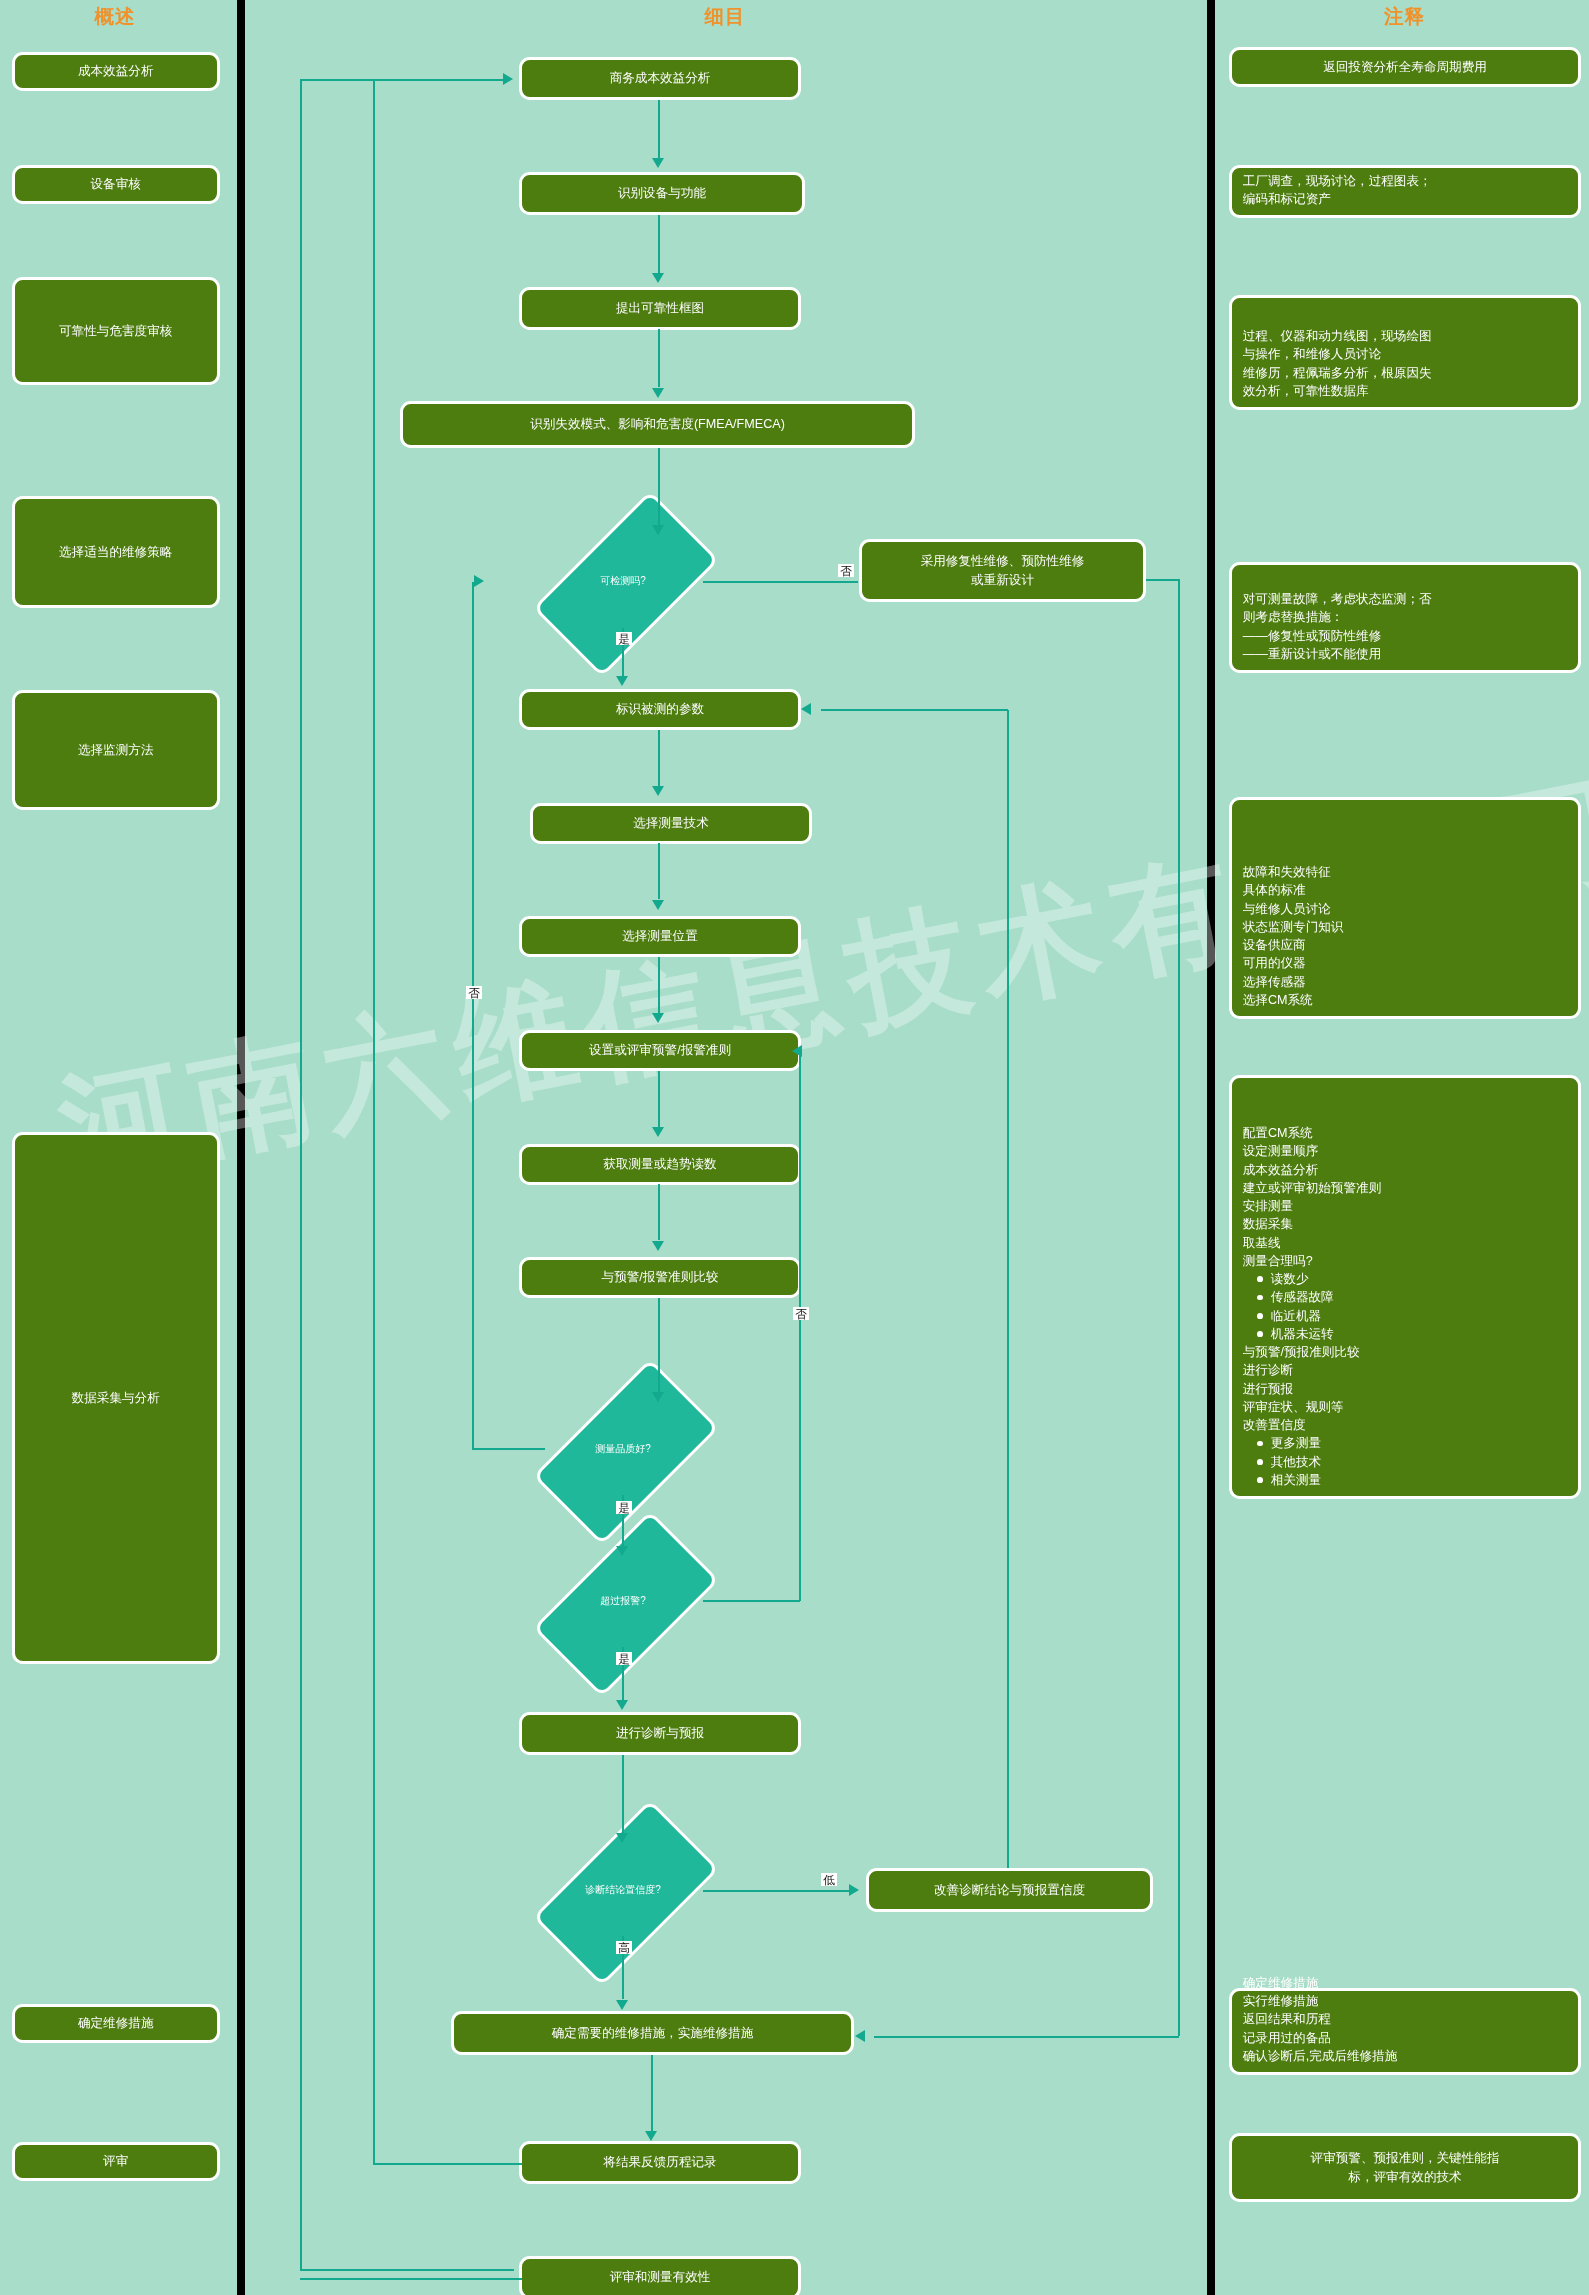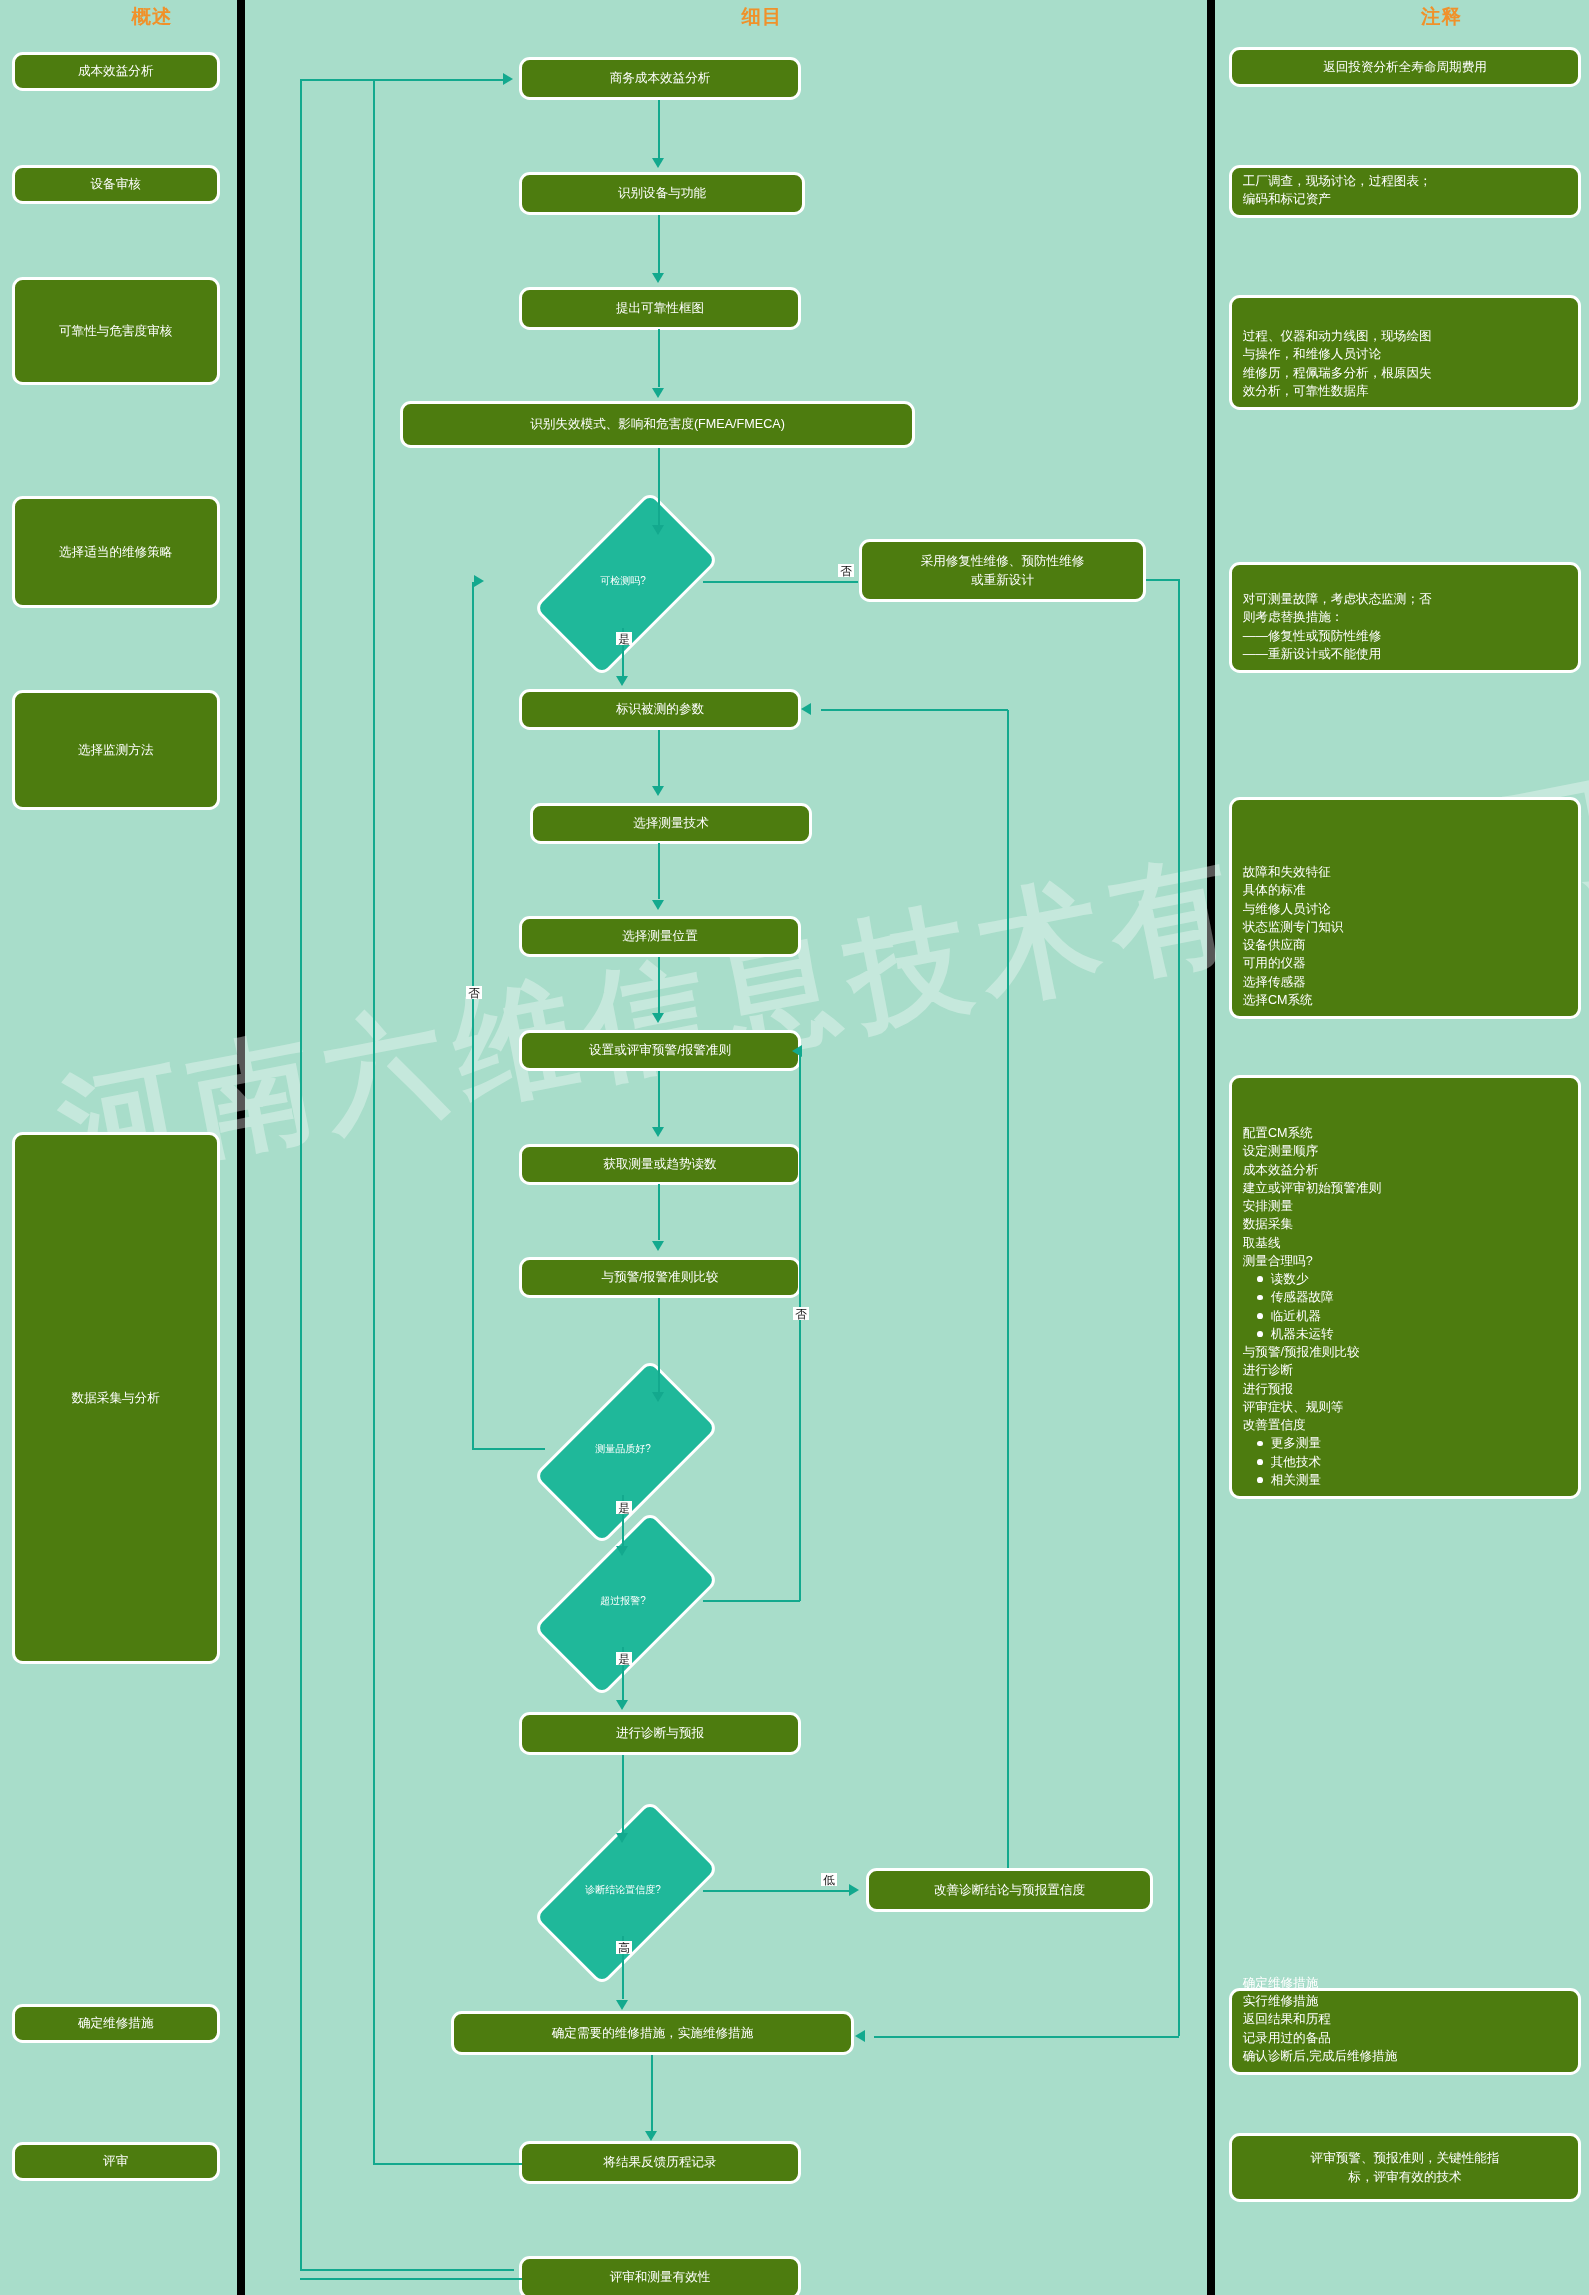--- a/index.html
+++ b/index.html
@@ -9,21 +9,21 @@
   
   .col{position:absolute;top:0;height:2295px;background:#a8ddca;}
   #col-overview{left:0;width:230px;}
   #col-detail{left:249px;width:952px;}
   #col-notes{left:1220px;width:369px;}
   .divider{position:absolute;top:0;width:7.8px;height:2295px;background:#000000;}
   #div-left{left:237px;}
   #div-right{left:1207px;}
 
   .col-title{position:absolute;width:100%;text-align:center;color:#f0912a;
-             font-size:19.4px;font-weight:bold;letter-spacing:1px;top:2.9px;padding-left:37px;}
+             font-size:19.4px;font-weight:bold;letter-spacing:1px;top:2.9px;}
 
   
   .node{position:absolute;background:#4d7c0f;border:3.4px solid #ffffff;border-radius:10.7px;
         color:#ffffff;display:flex;align-items:center;justify-content:center;
         text-align:center;box-sizing:border-box;line-height:1.45;}
 
   
   .ov{left:11.7px;width:208px;font-size:12.6px;}
 
   

